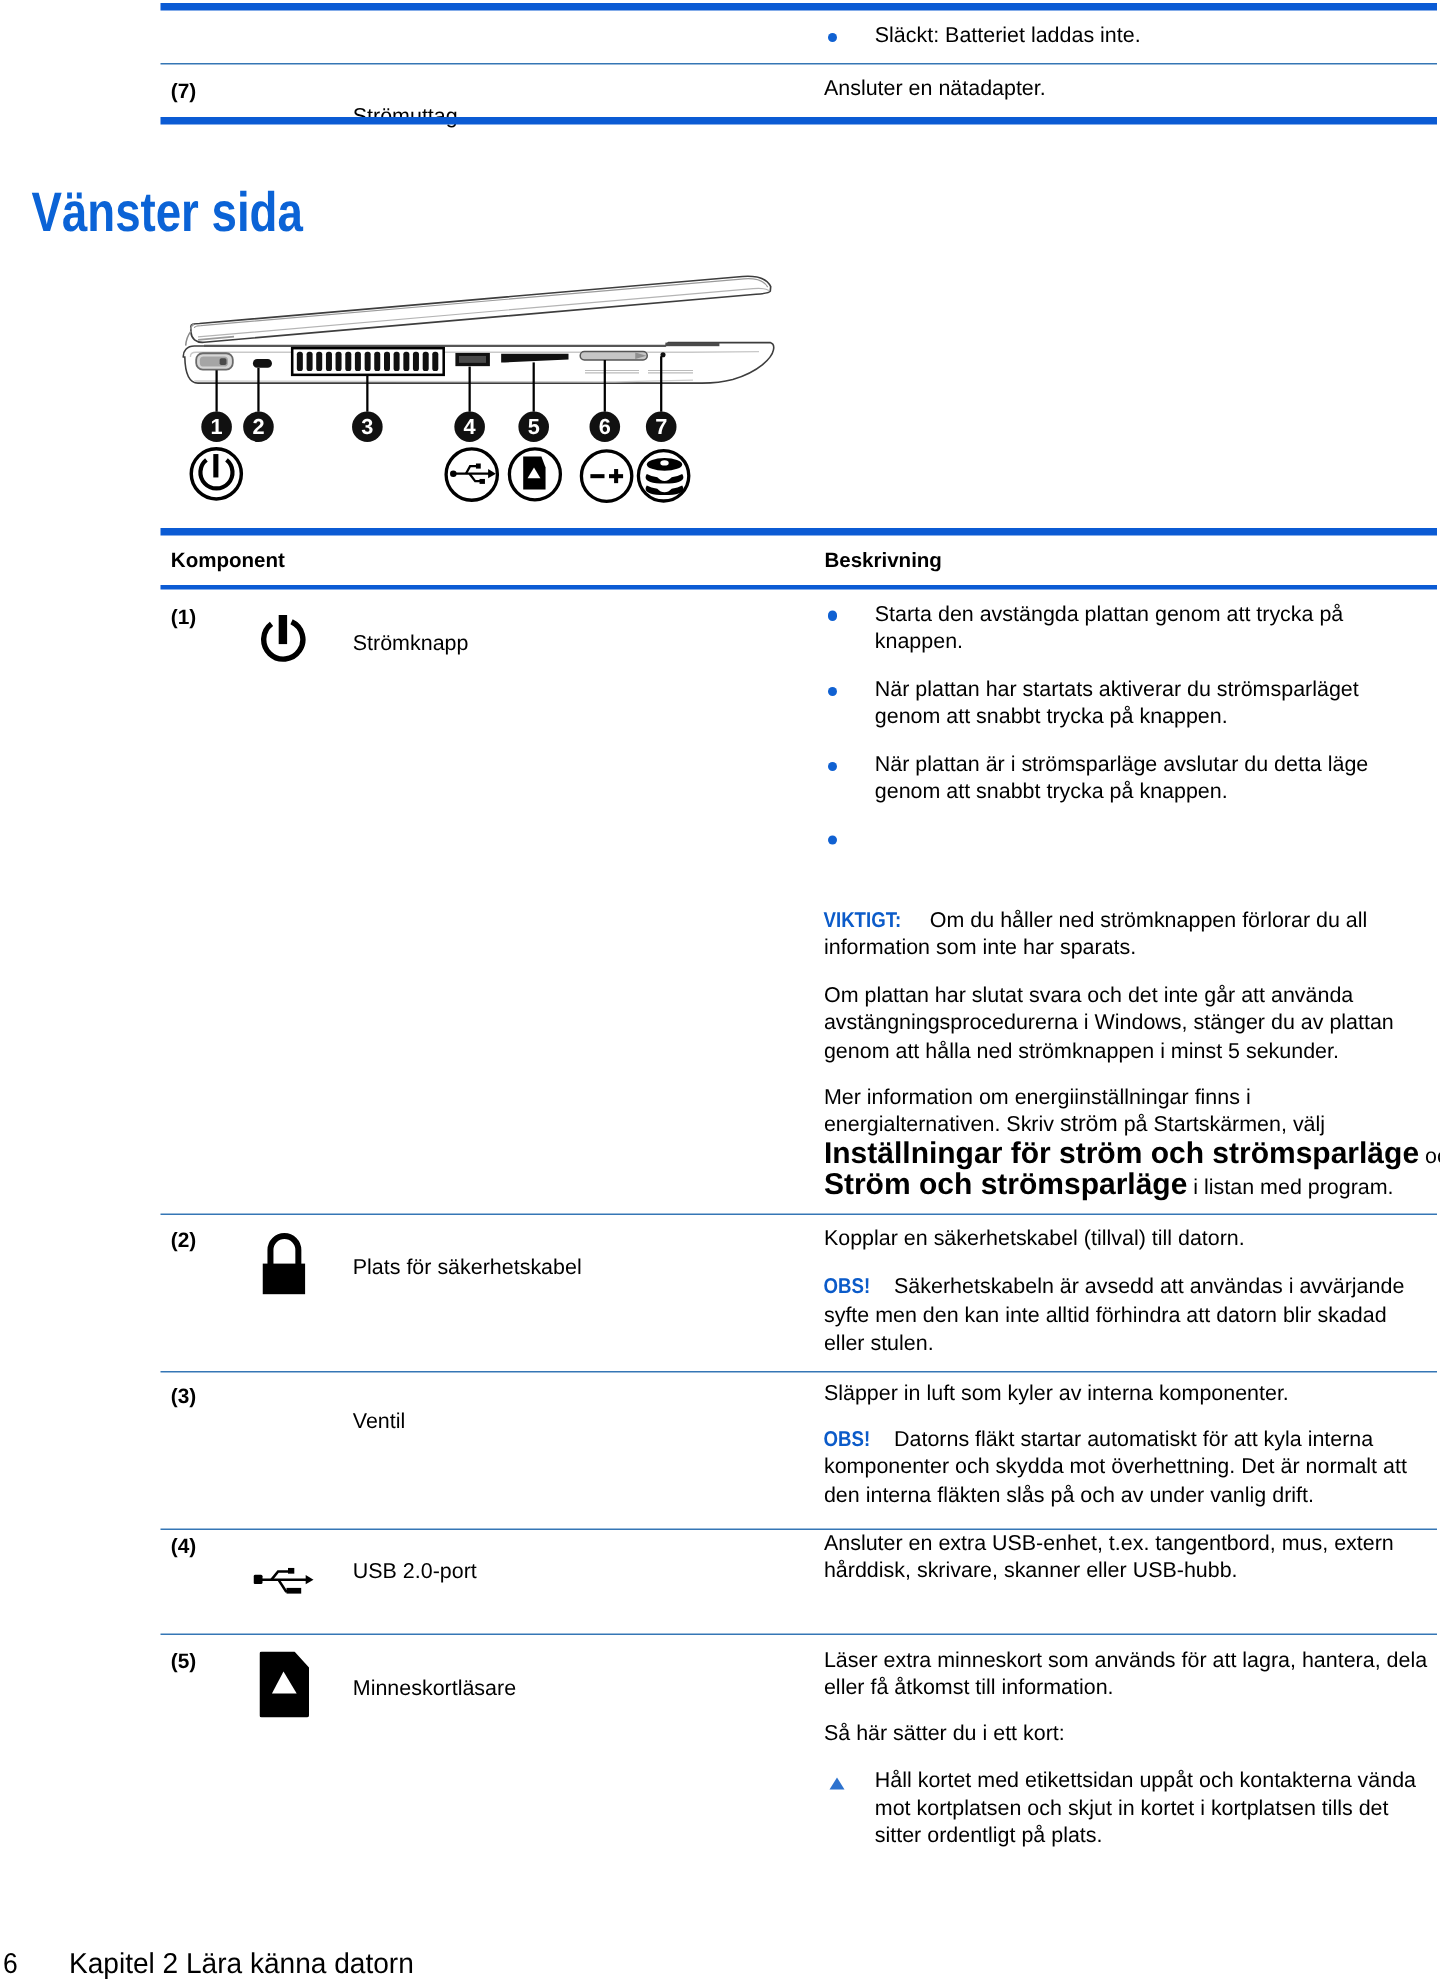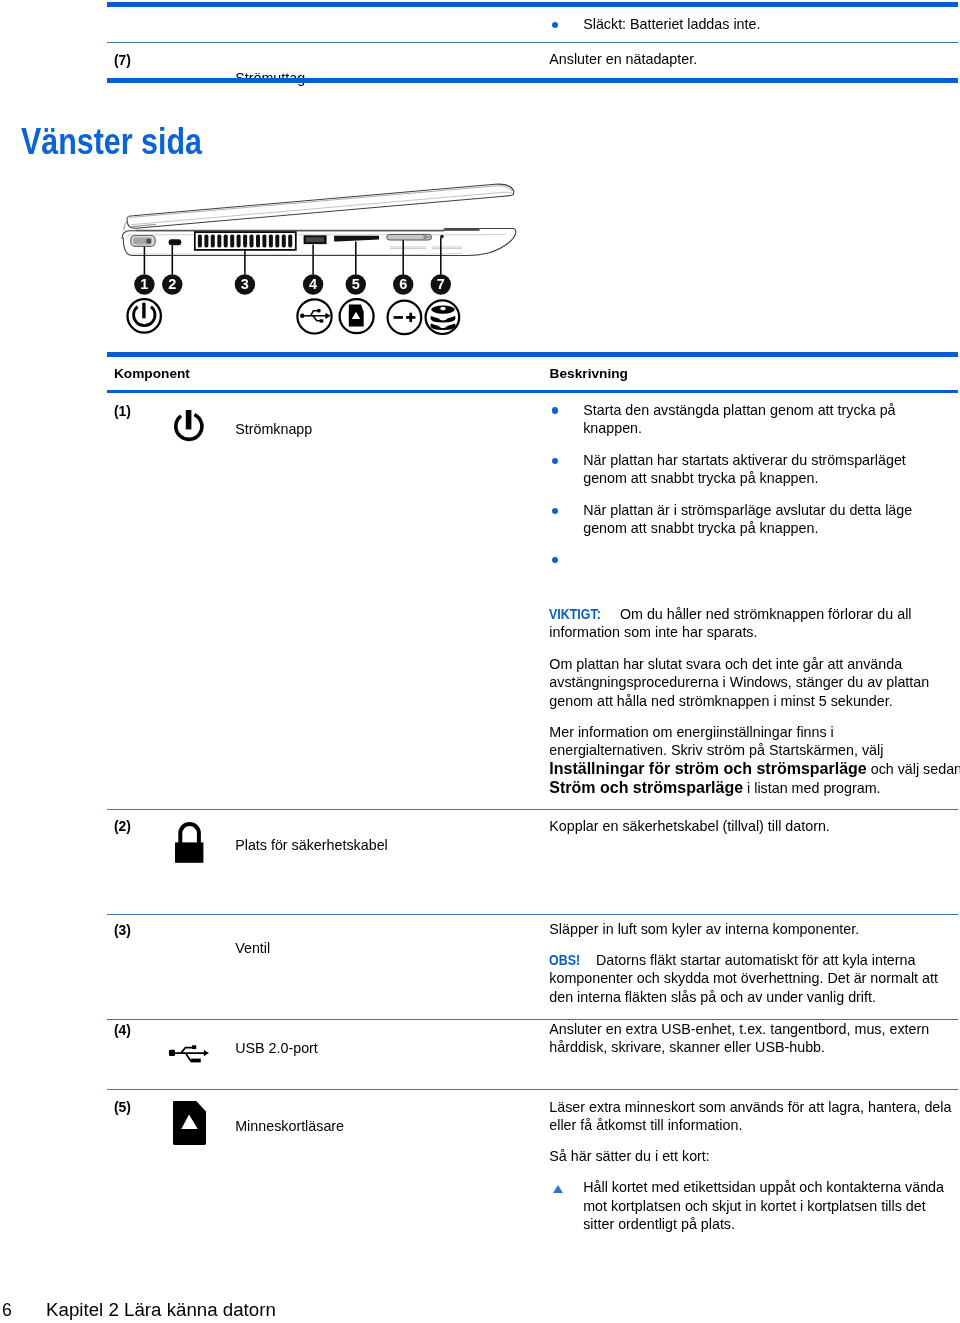--- a/index.html
+++ b/index.html
@@ -13,21 +13,21 @@
   .num{position:absolute;font-weight:bold;font-size:13.9px;line-height:18.7px;}
   .cname{position:absolute;font-size:14.3px;line-height:18.7px;margin-top:19px;}
   .desc{position:absolute;font-size:14.3px;line-height:18.7px;}
   .head{position:absolute;font-weight:bold;font-size:13.7px;line-height:18.7px;text-align:center;}
 
   h1.sect{position:absolute;margin:0;color:#0B63D6;font-weight:bold;font-size:37px;line-height:37px;transform:scaleX(0.822);transform-origin:0 0;white-space:nowrap;}
 
   .bul{position:absolute;width:6.4px;height:6.4px;border-radius:50%;background:#1061D2;}
   .blue{color:#0B5BC9;font-weight:bold;display:inline-block;transform:scaleX(0.87);transform-origin:0 50%;}
   .mono{font-family:Liberation Sans, sans-serif;font-size:15.4px;}
-  b{font-weight:bold;font-size:16px;}
+  b{font-weight:bold;font-size:20px;}
 
   .footer-num{position:absolute;font-size:19.2px;line-height:19.2px;transform:scaleX(0.92);transform-origin:0 0;}
   .footer-txt{position:absolute;font-size:19.2px;line-height:19.2px;transform:scaleX(0.975);transform-origin:0 0;white-space:nowrap;}
 
   .gap{display:inline-block;width:11px;}
   .nw{white-space:nowrap;}
 
   
   .ic-power,.ic-lock,.ic-usb,.ic-card{position:absolute;display:block;}
   .ic-power{width:30px;height:33px;}
@@ -211,20 +211,21 @@
 
   <div class="rule-thin" style="top:809.2px"></div>
 
   <div class="num" style="left:113.9px;top:817.3px">(2)</div>
   <span class="ic-lock" style="left:174.8px;top:820.2px"><svg viewBox="0 0 29 44" width="29" height="44">
         <path d="M5.3 24.0 V13.3 a9.3 9.3 0 0 1 18.6 0 V24.0" fill="none" stroke="#000" stroke-width="4.0"></path>
         <rect x="0" y="22.4" width="28.4" height="20.4" fill="#000"></rect>
       </svg></span>
   <div class="cname" style="left:235.2px;top:816.5px">Plats för säkerhetskabel</div>
   <div class="desc" style="left:549.3px;top:816.5px;width:404px">Kopplar en säkerhetskabel (tillval) till datorn.</div>
+  <div class="desc" style="left:549.3px;top:849.2px;width:404px"><span class="blue">OBS!</span><span class="gap"> </span><span>Säkerhetskabeln är avsedd att användas i avvärjande syfte men den kan inte alltid förhindra att datorn blir skadad eller stulen.</span></div>
 
   <div class="rule-thin" style="top:914.2px"></div>
 
   <div class="num" style="left:113.9px;top:920.8px">(3)</div>
   <div class="cname" style="left:235.2px;top:920px">Ventil</div>
   <div class="desc" style="left:549.3px;top:950.7px;width:404px"><span class="blue">OBS!</span><span class="gap"> </span><span>Datorns fläkt startar automatiskt för att kyla interna komponenter och skydda mot överhettning. Det är normalt att den interna fläkten slås på och av under vanlig drift.</span></div>
   <div class="desc" style="left:549.3px;top:920px;width:404px">Släpper in luft som kyler av interna komponenter.</div>
 
   <div class="rule-thin" style="top:1019.2px"></div>
 

